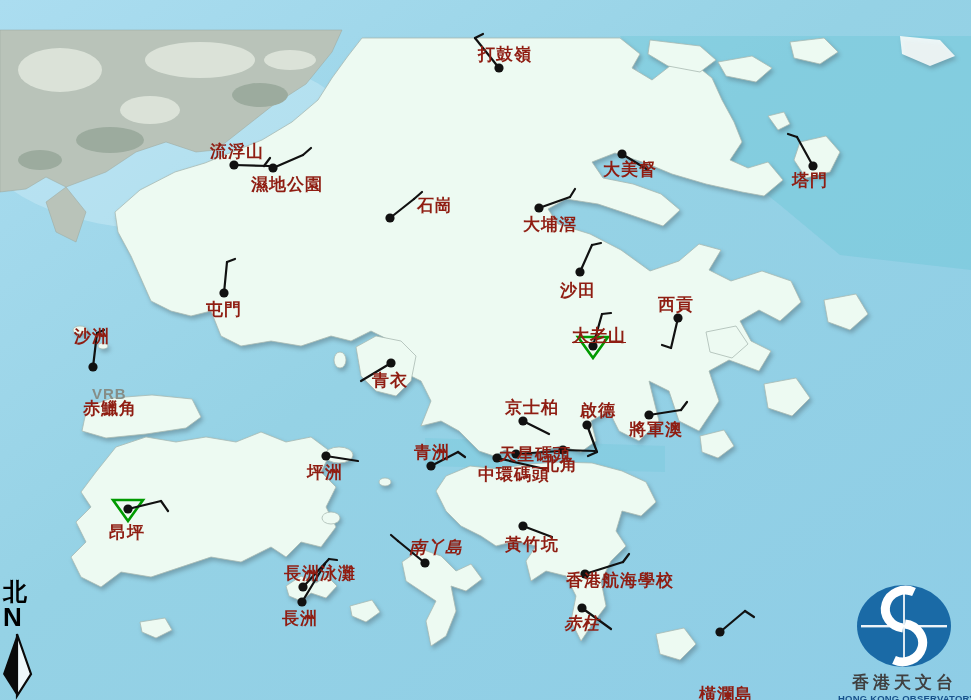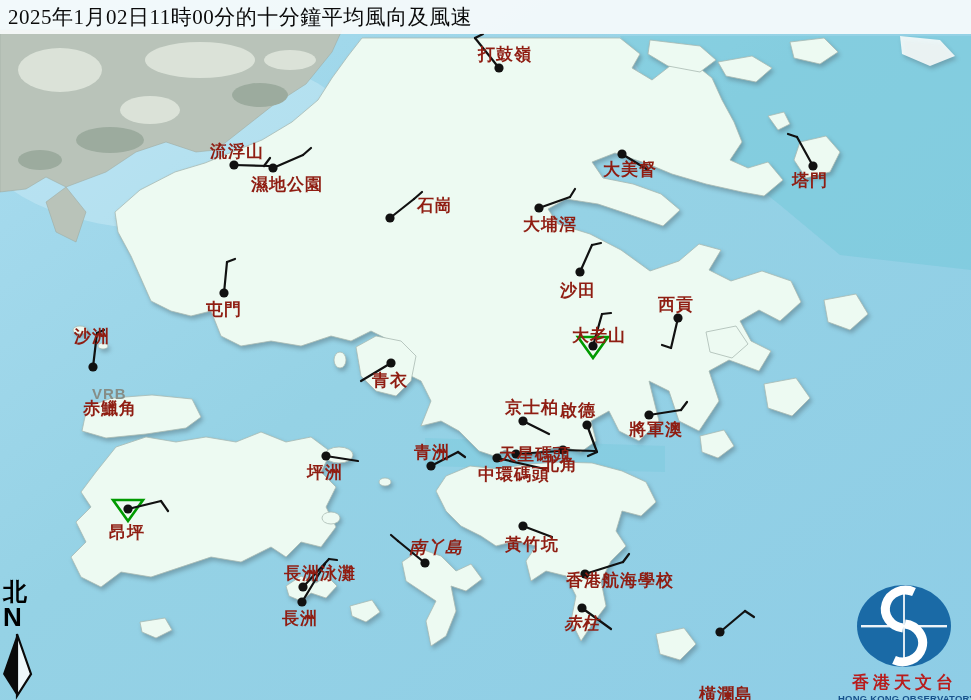--- a/index.html
+++ b/index.html
@@ -30,21 +30,21 @@
   }
   #title-bar .title-text{
     color:#0b0b0b;font:21px "Liberation Serif",serif;letter-spacing:0.5px;
     padding-left:8px;white-space:nowrap;
   }
   #compass{position:absolute;left:0;top:580px;z-index:4;width:40px;}
   #compass .hanzi{position:absolute;left:3px;top:0;color:#000;font:bold 24px "Liberation Serif",serif;line-height:1;}
   #compass .letter{position:absolute;left:3px;top:24px;color:#000;font:bold 26px "Liberation Sans",sans-serif;line-height:1;}
   #compass svg{position:absolute;left:0;top:52px;}
   #logo{position:absolute;left:838px;top:582px;width:133px;z-index:4;text-align:center;}
-  #logo .cn{color:#b91c1c;font:bold 17px "Liberation Serif",serif;letter-spacing:4px;line-height:1;margin-top:2px;}
+  #logo .cn{color:#404040;font:bold 17px "Liberation Serif",serif;letter-spacing:4px;line-height:1;margin-top:2px;}
   #logo .en{color:#16518b;font:bold 9.5px "Liberation Sans",sans-serif;letter-spacing:0.2px;line-height:1;margin-top:3px;white-space:nowrap;}
 </style>
 </head>
 <body>
 
 <div id="map-root">
 
   <svg id="basemap" width="971" height="700" viewBox="0 0 971 700" xmlns="http://www.w3.org/2000/svg">
     <defs>
       <linearGradient id="seaGrad" x1="0" y1="0" x2="1" y2="1">
@@ -221,46 +221,43 @@
       <div class="stn-label" style="left: 478px; top: 46px;">打鼓嶺</div>
       <div class="stn-label" style="left: 210px; top: 143px;">流浮山</div>
       <div class="stn-label" style="left: 251px; top: 176px;">濕地公園</div>
       <div class="stn-label" style="left: 369px; top: 197px; margin-left: 48px;">石崗</div>
       <div class="stn-label" style="left: 523px; top: 216px;">大埔滘</div>
       <div class="stn-label" style="left: 603px; top: 161px;">大美督</div>
       <div class="stn-label" style="left: 792px; top: 172px;">塔門</div>
       <div class="stn-label" style="left: 560px; top: 282px;">沙田</div>
       <div class="stn-label" style="left: 206px; top: 301px;">屯門</div>
       <div class="stn-label" style="left: 74px; top: 328px;">沙洲</div>
-      <div class="stn-label" style="left: 572px; top: 327px;">大老山</div>
+      <div class="stn-label" style="left: 572px; top: 327px; text-decoration: underline;">大老山</div>
       <div class="stn-label" style="left: 658px; top: 296px;">西貢</div>
       <div class="stn-label" style="left: 372px; top: 372px;">青衣</div>
       <div class="stn-prefix" style="left: 92px; top: 386px;">VRB</div>
       <div class="stn-label" style="left: 83px; top: 400px;">赤鱲角</div>
       <div class="stn-label" style="left: 505px; top: 399px;">京士柏</div>
-      <div class="stn-label" style="left: 560px; top: 402px;">啟德</div>
+      <div class="stn-label" style="left: 580px; top: 402px;">啟德</div>
       <div class="stn-label" style="left: 629px; top: 421px;">將軍澳</div>
       <div class="stn-label" style="left: 499px; top: 446px;">天星碼頭</div>
       <div class="stn-label" style="left: 414px; top: 444px;">青洲</div>
       <div class="stn-label" style="left: 542px; top: 456px;">北角</div>
       <div class="stn-label" style="left: 478px; top: 466px;">中環碼頭</div>
       <div class="stn-label" style="left: 307px; top: 464px;">坪洲</div>
       <div class="stn-label" style="left: 109px; top: 524px;">昂坪</div>
       <div class="stn-label" style="left: 505px; top: 536px;">黃竹坑</div>
       <div class="stn-label" style="left: 409px; top: 539px; font-style: italic;">南丫島</div>
       <div class="stn-label" style="left: 566px; top: 551px; margin-top: 21px;">香港航海學校</div>
       <div class="stn-label" style="left: 564px; top: 615px; font-style: italic;">赤柱</div>
       <div class="stn-label" style="left: 284px; top: 565px;">長洲泳灘</div>
       <div class="stn-label" style="left: 282px; top: 610px;">長洲</div>
       <div class="stn-label" style="left: 699px; top: 640px; margin-top: 46px;">橫瀾島</div>
     </div>
 
-  <div id="title-bar">
-    <span class="title-text">2025年1月02日11時00分的十分鐘平均風向及風速</span>
-  </div>
 
   <div id="compass">
     <span class="hanzi">北</span>
     <span class="letter">N</span>
     <svg width="40" height="68" viewBox="0 0 40 68">
       <path d="M17,2 L3,42 L17,64 Z" fill="#0a0a0a"></path>
       <path d="M17,2 L31,42 L17,64 Z" fill="rgba(255,255,255,0.85)" stroke="#0a0a0a" stroke-width="2.2"></path>
     </svg>
   </div>
 

